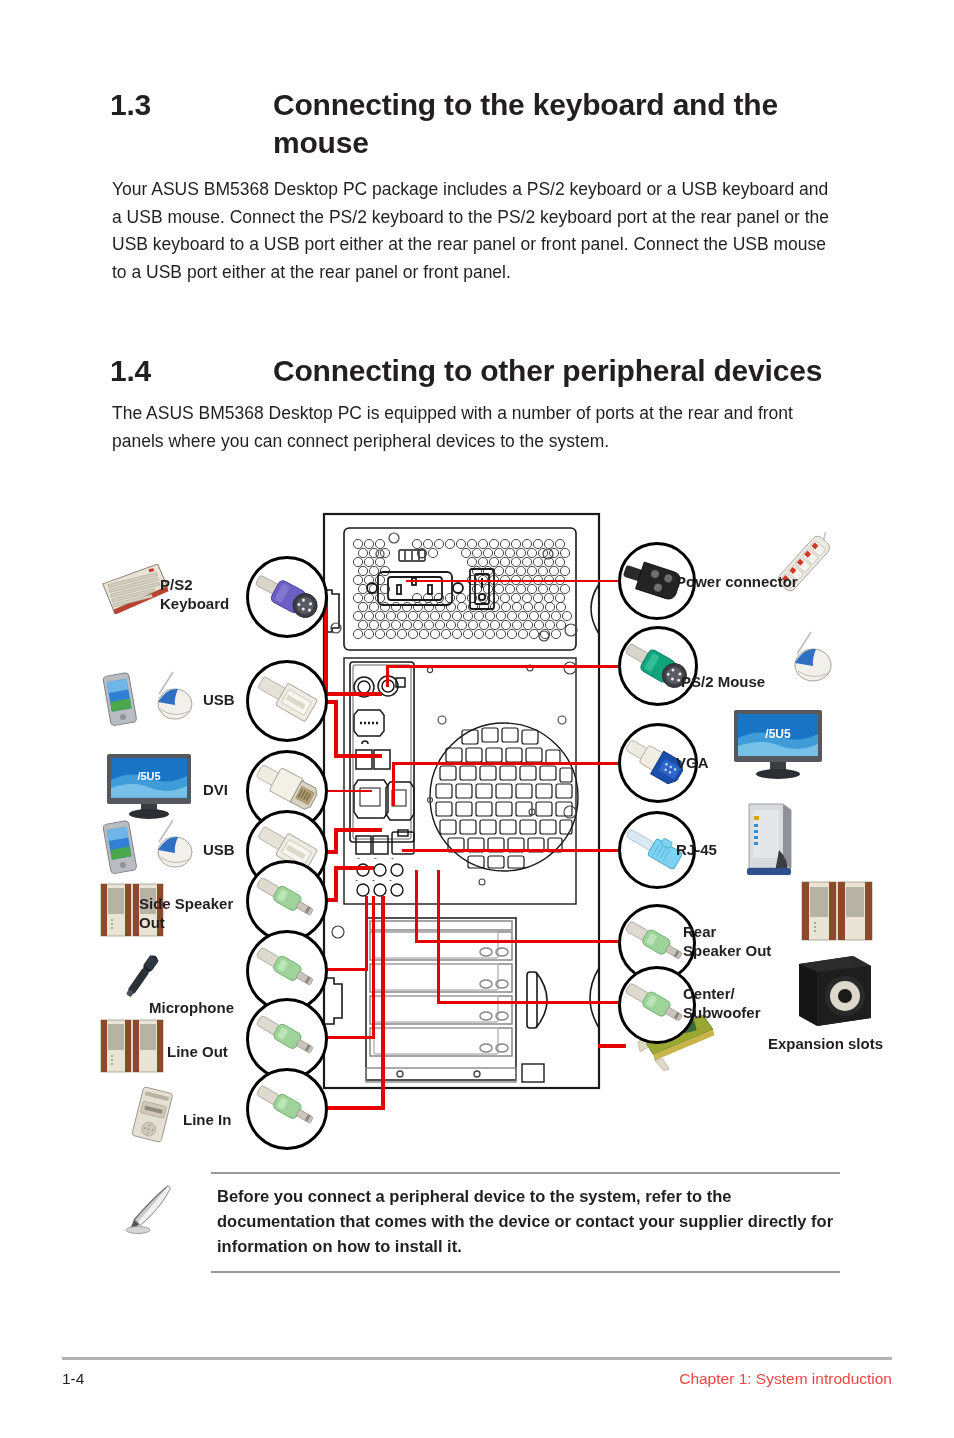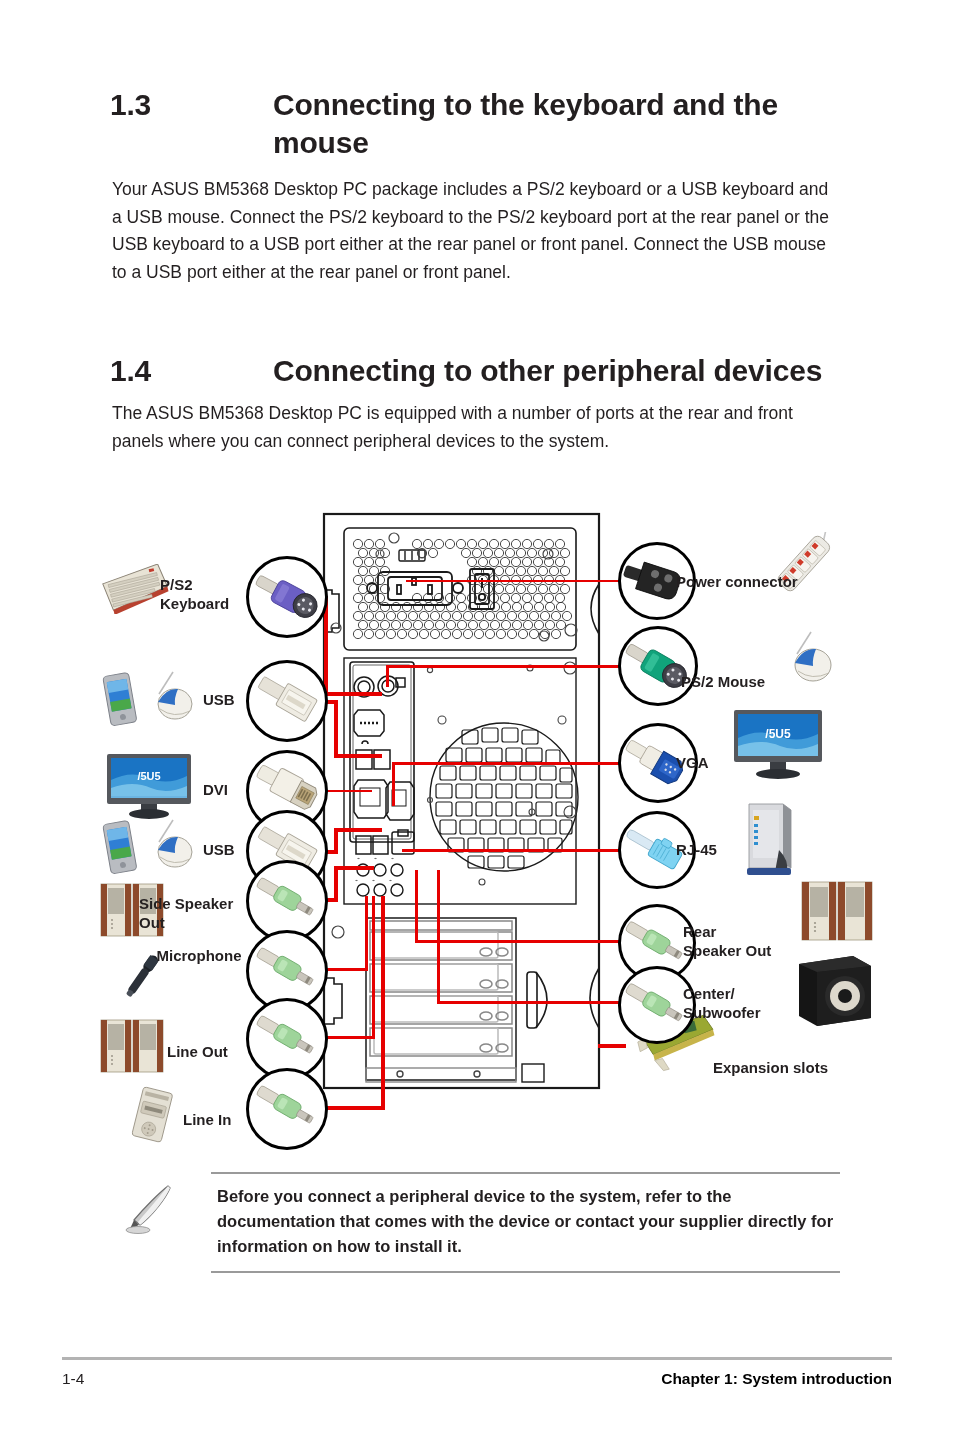--- a/index.html
+++ b/index.html
@@ -73,21 +73,21 @@
   .note { position:absolute; left:211px; top:1172px; width:629px;font-weight:bold; }
   .note .rule { height:2px; background:#9a9a9a; }
   .note .txt {
     font-size:16.5px; line-height:25px; color:#231f20; padding:10px 4px 12px 6px;
   }
   .note-icon { position:absolute; left:120px; top:1180px; width:56px; height:56px; }
 
   
   .foot-rule { position:absolute; left:62px; top:1357px; width:830px; height:3px; background:#b3b3b3; }
   .foot-left { position:absolute; left:62px; top:1370px; font-size:15.5px; color:#231f20; }
-  .foot-right { position:absolute; right:62px; top:1370px; font-size:15.5px; color:#000000;font-weight:bold; }
+  .foot-right { position:absolute; right:62px; top:1370px; font-size:15.5px; color:#ef4444; }
   .dev-svg { display:block; }
 </style>
 </head>
 <body>
 
 <div class="page">
 
   <div class="sec-head" style="left:110px; top:86px; width:720px;">
     <span class="sec-num">1.3</span>
     <span class="sec-title">Connecting to the keyboard and the mouse</span>
@@ -710,21 +710,21 @@
     <div class="thumb" style="left:22px; top:450px;">
       <svg class="dev-svg" width="50" height="56" viewBox="0 0 50 56">
         <g transform="rotate(35 25 28)">
           <rect x="20" y="4" width="10" height="18" rx="5" fill="#1d2127"></rect>
           <rect x="21" y="20" width="8" height="28" rx="3" fill="#2b3038"></rect>
           <rect x="22" y="46" width="6" height="6" rx="2" fill="#4a5059"></rect>
           <rect x="20" y="6" width="10" height="12" fill="#2e3640"></rect>
         </g>
       </svg>
     </div>
-    <div class="lbl" style="left:54px; top:448px; width:100px;text-align:center;">Microphone</div>
+    <div class="lbl" style="left:54px; top:500px; width:100px;">Microphone</div>
     <div class="callout" style="left:151px; top:432px; width:82px; height:82px;">
       <svg class="dev-svg" width="76" height="76" viewBox="0 0 76 76">
         <g transform="rotate(30 38 38)">
           <rect x="4" y="30" width="22" height="11" rx="3" fill="#dedacf" stroke="#a09a8c" stroke-width="0.7"></rect>
           <rect x="24" y="27" width="26" height="17" rx="5" fill="#9ed49a" stroke="#6aa868" stroke-width="0.8"></rect>
           <rect x="28" y="30" width="7" height="11" rx="2" fill="#c0e8bd" opacity="0.8"></rect>
           <rect x="49" y="32" width="16" height="7" rx="1.5" fill="#c9c5bc" stroke="#8e897e" stroke-width="0.6"></rect>
           <rect x="59" y="32" width="3" height="7" fill="#8e897e"></rect>
         </g>
       </svg>
@@ -982,21 +982,21 @@
           <path d="M14 18 L78 10 L84 26 L20 36 Z" fill="#9aa832" stroke="#6d7a1e" stroke-width="0.8"></path>
           <path d="M20 36 L84 26 L84 32 L20 42 Z" fill="#c7b44a"></path>
           <rect x="34" y="15" width="18" height="7" fill="#e3d34a" stroke="#a89a28" stroke-width="0.5"></rect>
           <rect x="56" y="13" width="12" height="10" fill="#3a6b3a"></rect>
           <rect x="24" y="20" width="8" height="6" fill="#b03a2a"></rect>
           <path d="M8 20 l8 -2 v10 l-8 2 z" fill="#ded9c4" stroke="#b0ab95" stroke-width="0.6"></path>
           <path d="M20 42 l6 12 h6 l-4 -12 z" fill="#ded9c4" stroke="#b0ab95" stroke-width="0.6"></path>
         </g>
       </svg>
     </div>
-    <div class="lbl" style="left:618px; top:560px; width:170px;">Expansion slots</div>
+    <div class="lbl" style="left:618px; top:536px; width:170px;text-align:right;">Expansion slots</div>
 
   </div>
 
   <div class="note-icon">
     <svg class="dev-svg" width="56" height="56" viewBox="0 0 56 56">
       <path d="M48 6 C40 12 24 28 14 40 l6 5 C32 36 46 18 50 8 Z" fill="#c9c9c9" stroke="#6e6e6e" stroke-width="1.2"></path>
       <path d="M48 6 C42 14 28 30 18 42 l2 3 C32 36 46 18 50 8 Z" fill="#f0f0f0"></path>
       <path d="M14 40 l-4 9 l9 -4 z" fill="#555"></path>
       <ellipse cx="18" cy="50" rx="12" ry="3.5" fill="#d6d6d6" stroke="#8e8e8e" stroke-width="0.8"></ellipse>
     </svg>

